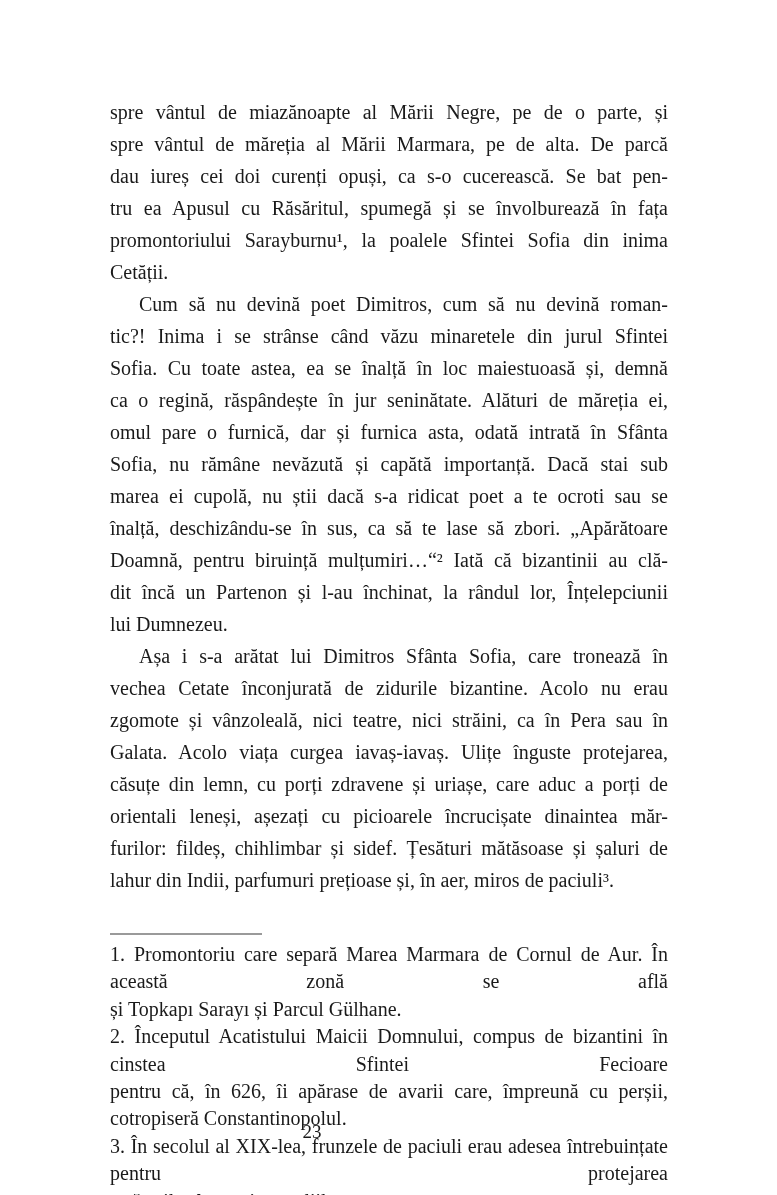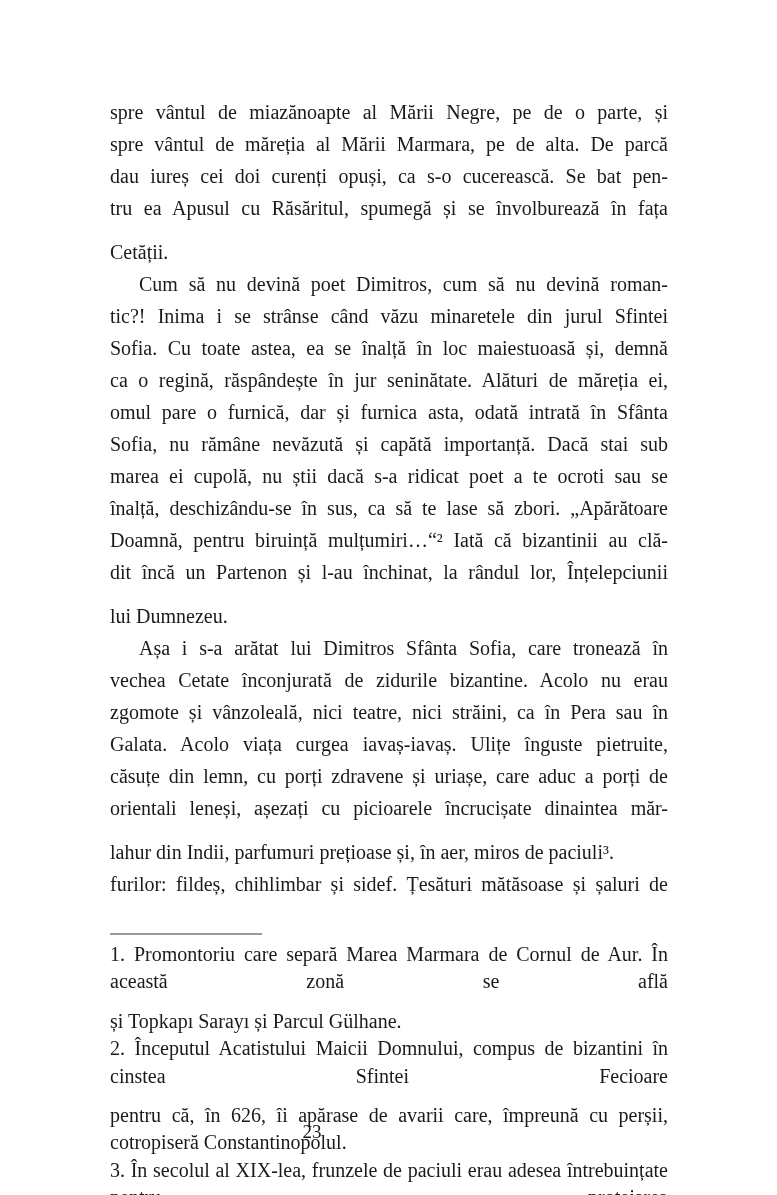--- a/index.html
+++ b/index.html
@@ -27,21 +27,20 @@
     font-size: 20px;
     line-height: 32px;
   }
   .line {
     text-align: justify;
     text-align-last: justify;
     white-space: normal;
   }
   .line.last {
     text-align-last: left;
-    margin-top: 12px;
   }
   .line.indent {
     text-indent: 29px;
   }
   .footnote-separator {
     position: absolute;
     left: 110px;
     top: 933px;
     width: 152px;
     height: 2px;
@@ -70,20 +69,21 @@
 
 <div class="page">
 
   <div class="main-text">
 
     <div>
       <div class="line">spre vântul de miazănoapte al Mării Negre, pe de o parte, și</div>
       <div class="line">spre vântul de măreția al Mării Marmara, pe de alta. De parcă</div>
       <div class="line">dau iureș cei doi curenți opuși, ca s-o cucerească. Se bat pen-</div>
       <div class="line">tru ea Apusul cu Răsăritul, spumegă și se învolburează în fața</div>
+      <div class="line">promontoriului Sarayburnu¹, la poalele Sfintei Sofia din inima</div>
       <div class="line last">Cetății.</div>
     </div>
 
     <div>
       <div class="line indent">Cum să nu devină poet Dimitros, cum să nu devină roman-</div>
       <div class="line">tic?! Inima i se strânse când văzu minaretele din jurul Sfintei</div>
       <div class="line">Sofia. Cu toate astea, ea se înalță în loc maiestuoasă și, demnă</div>
       <div class="line">ca o regină, răspândește în jur seninătate. Alături de măreția ei,</div>
       <div class="line">omul pare o furnică, dar și furnica asta, odată intrată în Sfânta</div>
       <div class="line">Sofia, nu rămâne nevăzută și capătă importanță. Dacă stai sub</div>
@@ -91,25 +91,25 @@
       <div class="line">înalță, deschizându-se în sus, ca să te lase să zbori. „Apărătoare</div>
       <div class="line">Doamnă, pentru biruință mulțumiri…“² Iată că bizantinii au clă-</div>
       <div class="line">dit încă un Partenon și l-au închinat, la rândul lor, Înțelepciunii</div>
       <div class="line last">lui Dumnezeu.</div>
     </div>
 
     <div>
       <div class="line indent">Așa i s-a arătat lui Dimitros Sfânta Sofia, care tronează în</div>
       <div class="line">vechea Cetate înconjurată de zidurile bizantine. Acolo nu erau</div>
       <div class="line">zgomote și vânzoleală, nici teatre, nici străini, ca în Pera sau în</div>
-      <div class="line">Galata. Acolo viața curgea iavaș-iavaș. Ulițe înguste pietruite,</div>
+      <div class="line">Galata. Acolo viața curgea iavaș-iavaș. Ulițe înguste protejarea,</div>
       <div class="line">căsuțe din lemn, cu porți zdravene și uriașe, care aduc a porți de</div>
       <div class="line">orientali leneși, așezați cu picioarele încrucișate dinaintea măr-</div>
+      <div class="line">furilor: fildeș, chihlimbar și sidef. Țesături mătăsoase și șaluri de</div>
       <div class="line last">lahur din Indii, parfumuri prețioase și, în aer, miros de paciuli³.</div>
-      <div class="line">furilor: fildeș, chihlimbar și sidef. Țesături mătăsoase și șaluri de</div>
     </div>
 
   </div>
 
   <div class="footnote-separator"></div>
 
   <div class="footnotes">
     <div>
       <div class="line">1. Promontoriu care separă Marea Marmara de Cornul de Aur. În această zonă se află</div>
       <div class="line last">și Topkapı Sarayı și Parcul Gülhane.</div>

